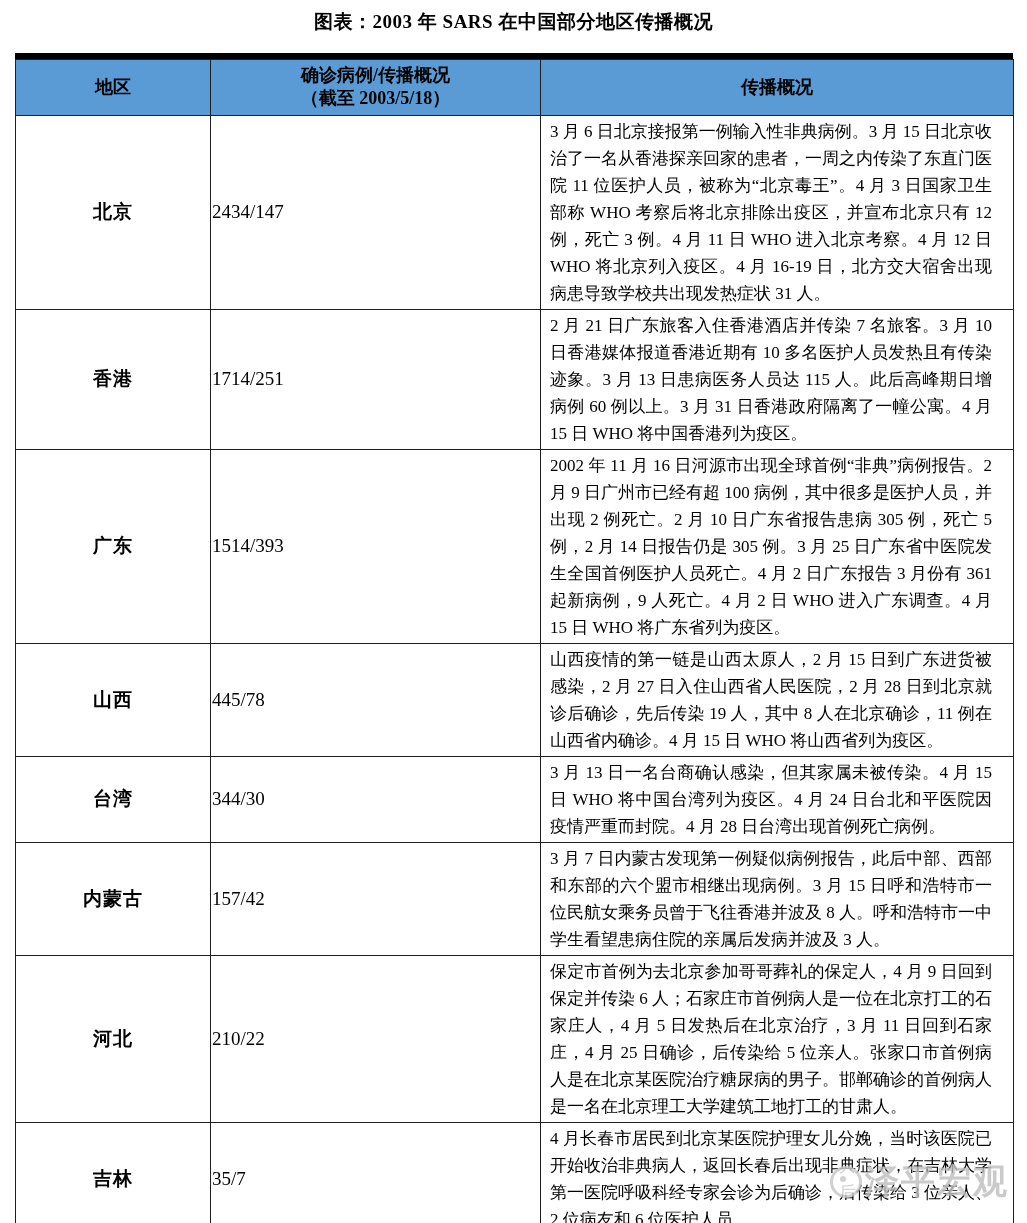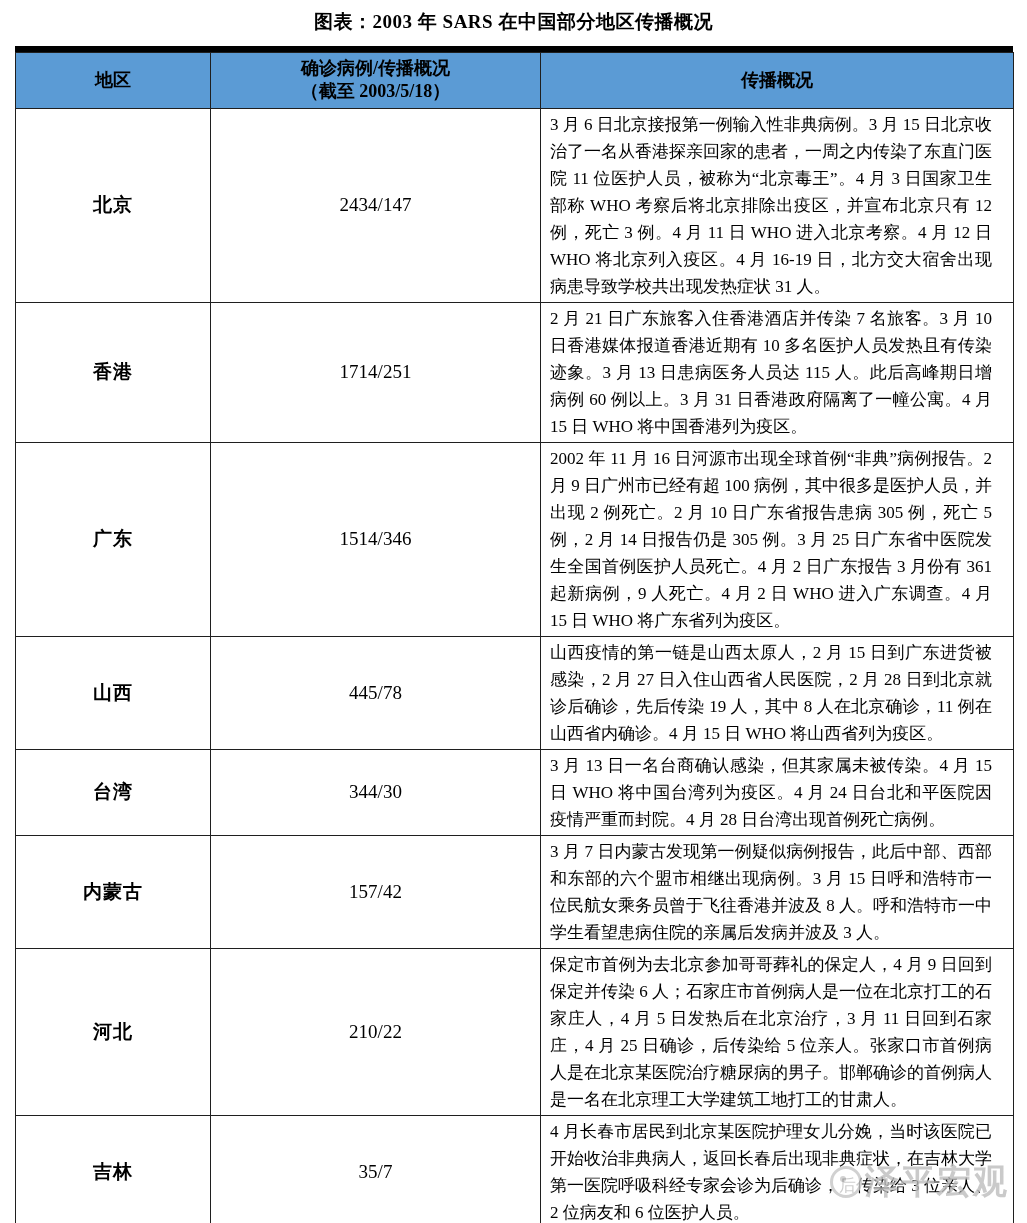--- a/index.html
+++ b/index.html
@@ -8,21 +8,21 @@
     background: #ffffff;
     color: #000;
     font-family: "Liberation Serif", "DejaVu Serif", serif;
     position: relative;
     overflow: hidden;
   }
   .title {
     text-align: center;
     font-size: 19px;
     font-weight: 600;
-    padding: 9px 0 11px 0;
+    padding: 9px 0 18px 0;
     letter-spacing: 0.5px;
   }
   .table-frame {
     margin: 0 14px 0 15px;
     border-top: 6px solid #000;
     border-bottom: 5px solid #000;
   }
   table { width: 100%; border-collapse: collapse; table-layout: fixed; }
   col.c1 { width: 195px; }
   col.c2 { width: 330px; }
@@ -38,21 +38,20 @@
   }
   thead .line { display: block; }
   td.region {
     text-align: center;
     vertical-align: middle;
     font-size: 19px;
     font-weight: 700;
     letter-spacing: 1px;
   }
   td.cases {
-    text-align: center;
     vertical-align: middle;
     font-size: 19px;
   }
   td.overview {
     font-size: 17px;
     line-height: 27px;
     padding: 2px 21px 2px 9px;
     text-align: justify;
     vertical-align: middle;
   }
@@ -121,21 +120,21 @@
           <td class="cases">2434/147</td>
           <td class="overview">3 月 6 日北京接报第一例输入性非典病例。3 月 15 日北京收治了一名从香港探亲回家的患者，一周之内传染了东直门医院 11 位医护人员，被称为“北京毒王”。4 月 3 日国家卫生部称 WHO 考察后将北京排除出疫区，并宣布北京只有 12 例，死亡 3 例。4 月 11 日 WHO 进入北京考察。4 月 12 日 WHO 将北京列入疫区。4 月 16-19 日，北方交大宿舍出现病患导致学校共出现发热症状 31 人。</td>
         </tr>
         <tr>
           <td class="region">香港</td>
           <td class="cases">1714/251</td>
           <td class="overview">2 月 21 日广东旅客入住香港酒店并传染 7 名旅客。3 月 10 日香港媒体报道香港近期有 10 多名医护人员发热且有传染迹象。3 月 13 日患病医务人员达 115 人。此后高峰期日增病例 60 例以上。3 月 31 日香港政府隔离了一幢公寓。4 月 15 日 WHO 将中国香港列为疫区。</td>
         </tr>
         <tr>
           <td class="region">广东</td>
-          <td class="cases">1514/346</td>
+          <td class="cases">1514/393</td>
           <td class="overview">2002 年 11 月 16 日河源市出现全球首例“非典”病例报告。2 月 9 日广州市已经有超 100 病例，其中很多是医护人员，并出现 2 例死亡。2 月 10 日广东省报告患病 305 例，死亡 5 例，2 月 14 日报告仍是 305 例。3 月 25 日广东省中医院发生全国首例医护人员死亡。4 月 2 日广东报告 3 月份有 361 起新病例，9 人死亡。4 月 2 日 WHO 进入广东调查。4 月 15 日 WHO 将广东省列为疫区。</td>
         </tr>
         <tr>
           <td class="region">山西</td>
           <td class="cases">445/78</td>
           <td class="overview">山西疫情的第一链是山西太原人，2 月 15 日到广东进货被感染，2 月 27 日入住山西省人民医院，2 月 28 日到北京就诊后确诊，先后传染 19 人，其中 8 人在北京确诊，11 例在山西省内确诊。4 月 15 日 WHO 将山西省列为疫区。</td>
         </tr>
         <tr>
           <td class="region">台湾</td>
           <td class="cases">344/30</td>

